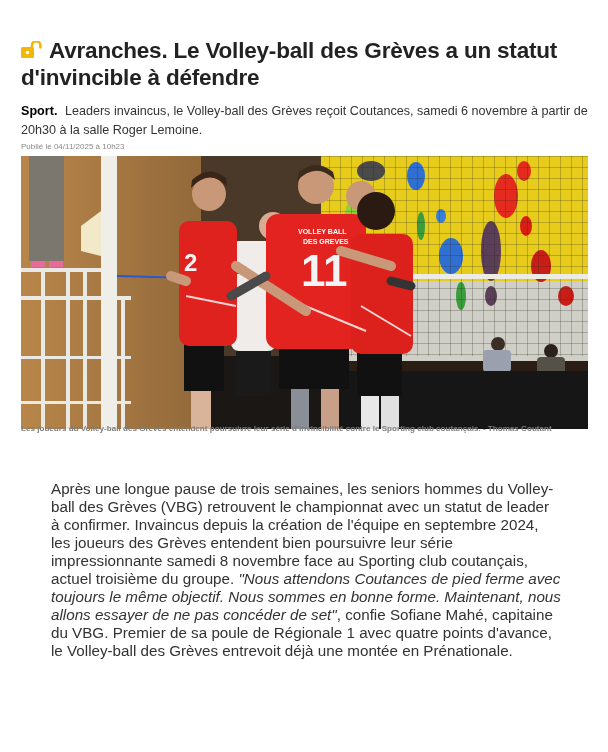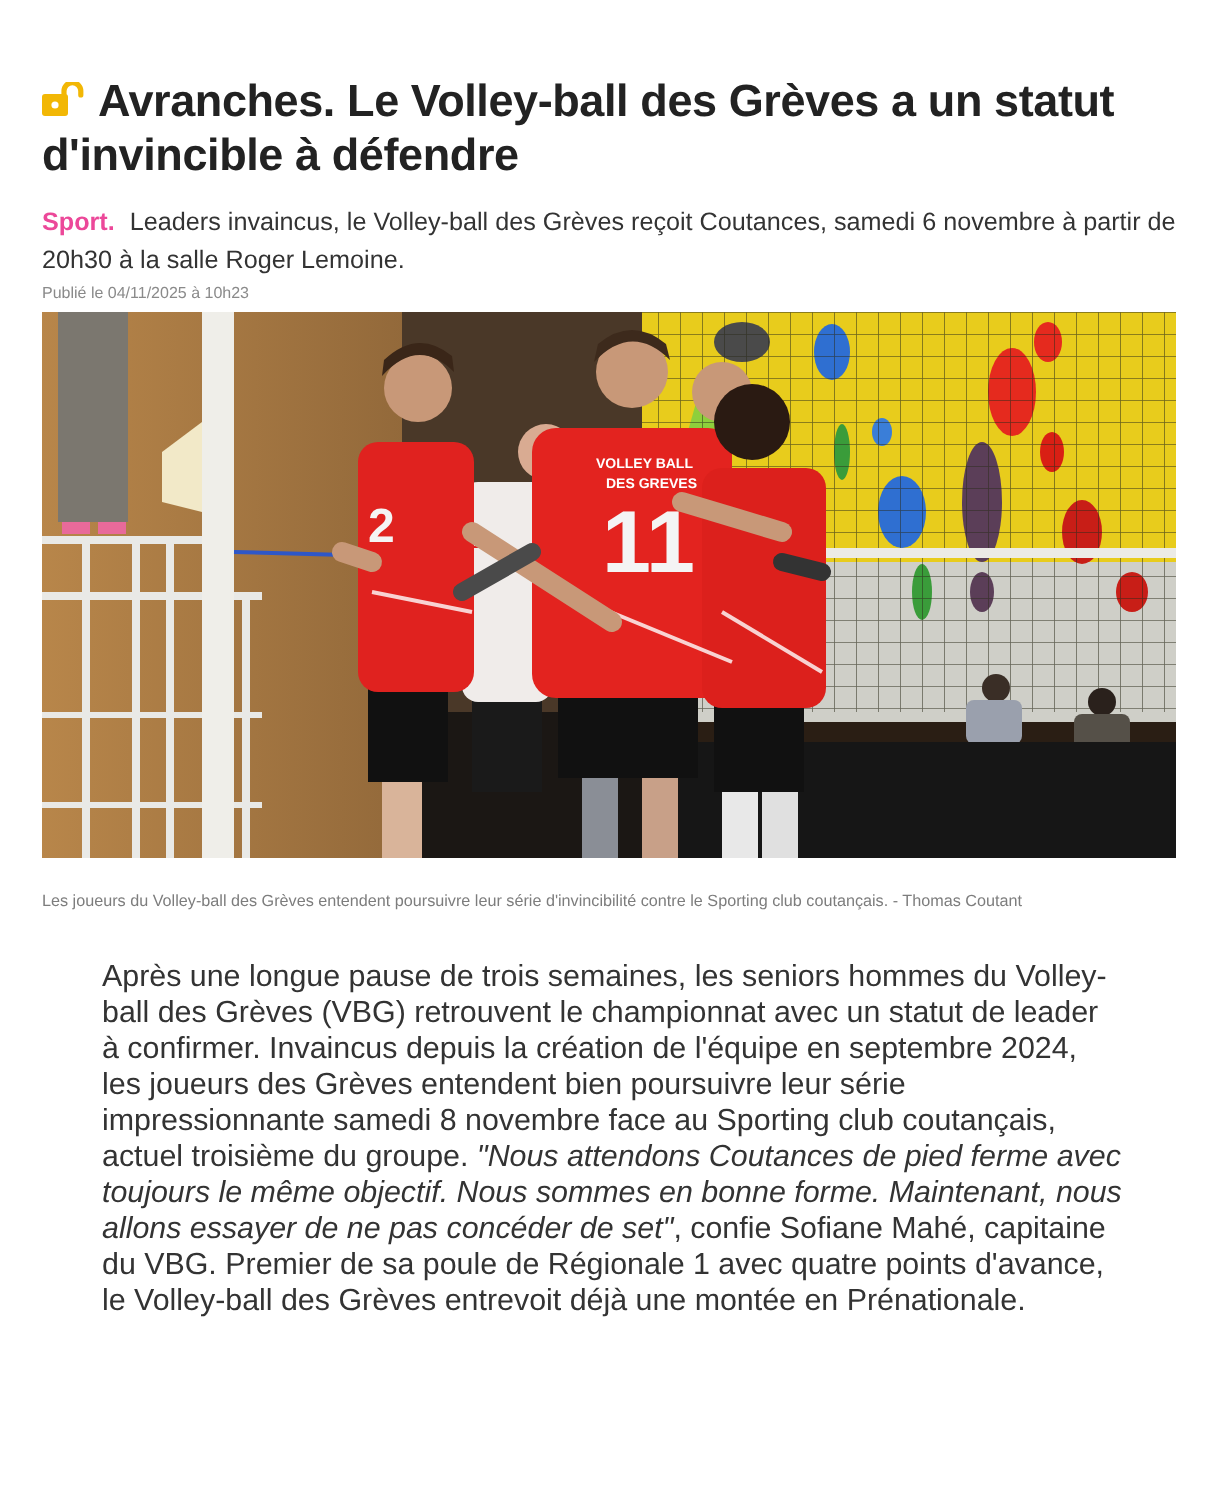--- a/index.html
+++ b/index.html
@@ -16,36 +16,36 @@
     }
     .lock-icon {
       display: inline-block; width: 22px; height: 18px; vertical-align: -1px;
       margin-right: 6px;
     }
 
     .lede {
       position: absolute; left: 21px; top: 102px; width: 570px;
       font-size: 12.6px; line-height: 19px; color: #333333;
     }
-    .lede .rubric { color: #ec4899; font-weight: bold; margin-right: 4px; }
+    .lede .rubric { color: #000000; font-weight: bold; margin-right: 4px; }
 
     .published {
       position: absolute; left: 21px; top: 142px;
       font-size: 8px; color: #8a8a8a; text-align: center;
     }
 
     .photo {
       position: absolute; left: 21px; top: 156px; width: 567px; height: 273px;
       overflow: hidden; background: #2a1e14;
     }
     .photo svg { display: block; }
 
     .caption {
-      position: absolute; left: 21px; top: 446px; width: 570px;
-      font-size: 8.1px; color: #7d7d7d; white-space: nowrap;
+      position: absolute; left: 21px; top: 424px; width: 570px;
+      font-size: 8.1px; color: #7d7d7d; white-space: nowrap; font-weight: bold;
     }
 
     .body-text {
       position: absolute; left: 51px; top: 480px; width: 510px;
       font-size: 15.2px; line-height: 18px; color: #333333;
     }
     .body-text .quote { font-style: italic; }
   </style>
 </head>
 <body>

